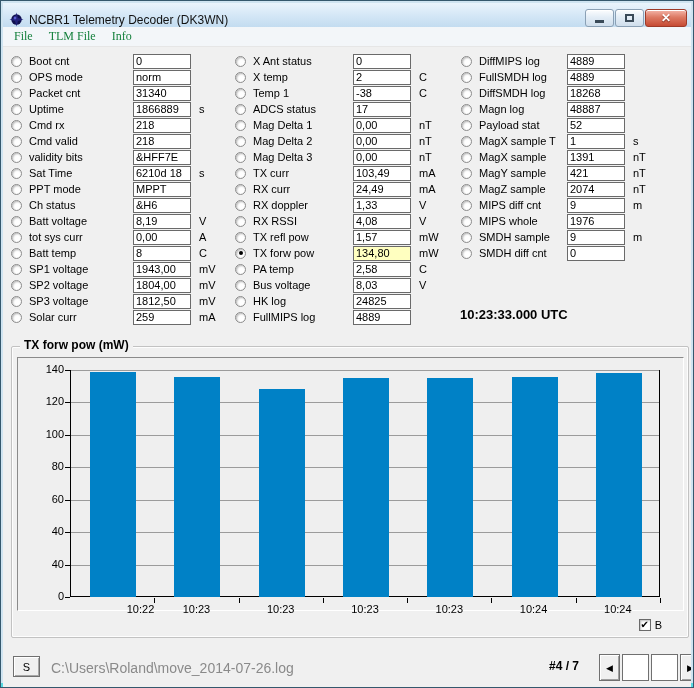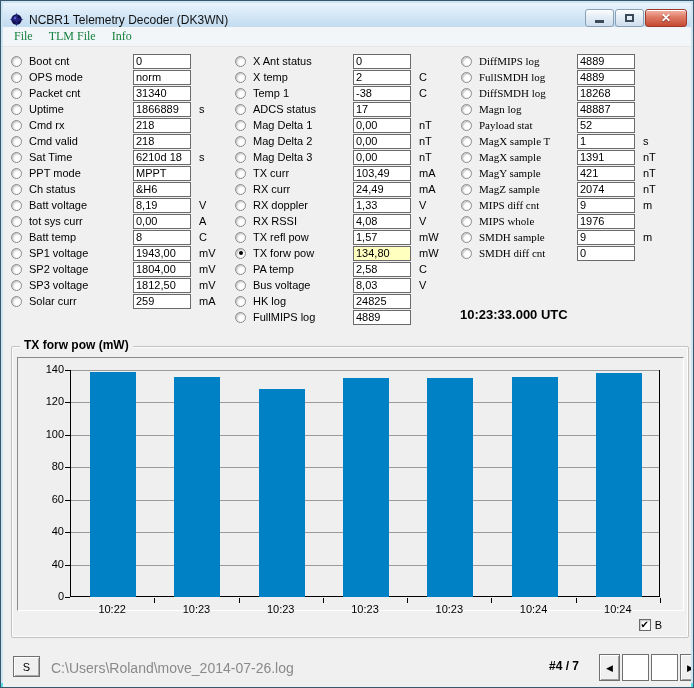--- a/index.html
+++ b/index.html
@@ -48,21 +48,21 @@
   .radio {
     width:11px; height:11px; border-radius:50%;
     border:1px solid #8b8b8b; background:#fff;
     box-shadow: inset 1px 1px 2px rgba(0,0,0,.28);
     display:flex; align-items:center; justify-content:center;
     flex:0 0 auto;
   }
   .radio .dot { width:4px; height:4px; border-radius:50%; background:#000; display:none; }
   .radio.sel .dot { display:block; }
   .t-label { font-size:11px; color:#000; margin-left:7px; white-space:nowrap; overflow:hidden; }
-  .c1 .t-label { width:104px; } .c2 .t-label { width:100px; } .c3 .t-label { width:98px;font-family:Liberation Serif, serif; }
+  .c1 .t-label { width:104px; } .c2 .t-label { width:100px; } .c3 .t-label { width:88px; }
   .t-input {
     width:58px; height:15px; border:1px solid #6a6a6a; background:#fff;
     font-family:"Liberation Sans", sans-serif; font-size:11px; padding:0 2px;
     white-space:nowrap; overflow:hidden; flex:0 0 auto;
   }
   .t-input.hl { background:#ffffc0; }
   .t-unit { font-size:11px; color:#000; margin-left:8px; white-space:nowrap; }
   .utc-time { position:absolute; left:457px; top:260px; font-size:13px; font-weight:bold; color:#000; }
   
   .groupbox {
@@ -180,20 +180,26 @@
         <div class="t-row">
           <span class="radio"></span>
           <span class="t-label">Cmd rx</span>
           <span class="t-input">218</span>
           <span class="t-unit"></span>
         </div>
         <div class="t-row">
           <span class="radio"></span>
           <span class="t-label">Cmd valid</span>
           <span class="t-input">218</span>
+          <span class="t-unit"></span>
+        </div>
+        <div class="t-row">
+          <span class="radio"></span>
+          <span class="t-label">validity bits</span>
+          <span class="t-input">&amp;HFF7E</span>
           <span class="t-unit"></span>
         </div>
         <div class="t-row">
           <span class="radio"></span>
           <span class="t-label">Sat Time</span>
           <span class="t-input">6210d 18</span>
           <span class="t-unit">s</span>
         </div>
         <div class="t-row">
           <span class="radio"></span>
@@ -467,21 +473,21 @@
           <div class="ylab" style="top: 134.714px;">60</div>
           <div class="ytick" style="top: 141.714px;"></div>
           <div class="ylab" style="top: 102.286px;">80</div>
           <div class="ytick" style="top: 109.286px;"></div>
           <div class="ylab" style="top: 69.8571px;">100</div>
           <div class="ytick" style="top: 76.8571px;"></div>
           <div class="ylab" style="top: 37.4286px;">120</div>
           <div class="ytick" style="top: 44.4286px;"></div>
           <div class="ylab" style="top: 5px;">140</div>
           <div class="ytick" style="top: 12px;"></div>
-          <div class="xlab" style="left: 52px; width: 84.2857px; top: 245px;">10:22</div>
+          <div class="xlab" style="left: 52px; width: 84.2857px; top: 245px; text-align: right;">10:22</div>
           <div class="xlab" style="left: 136.286px; width: 84.2857px; top: 245px;">10:23</div>
           <div class="xlab" style="left: 220.571px; width: 84.2857px; top: 245px;">10:23</div>
           <div class="xlab" style="left: 304.857px; width: 84.2857px; top: 245px;">10:23</div>
           <div class="xlab" style="left: 389.143px; width: 84.2857px; top: 245px;">10:23</div>
           <div class="xlab" style="left: 473.429px; width: 84.2857px; top: 245px;">10:24</div>
           <div class="xlab" style="left: 557.714px; width: 84.2857px; top: 245px;">10:24</div>
           <div class="xtick" style="left: 136.286px; top: 240px;"></div>
           <div class="xtick" style="left: 220.571px; top: 240px;"></div>
           <div class="xtick" style="left: 304.857px; top: 240px;"></div>
           <div class="xtick" style="left: 389.143px; top: 240px;"></div>

